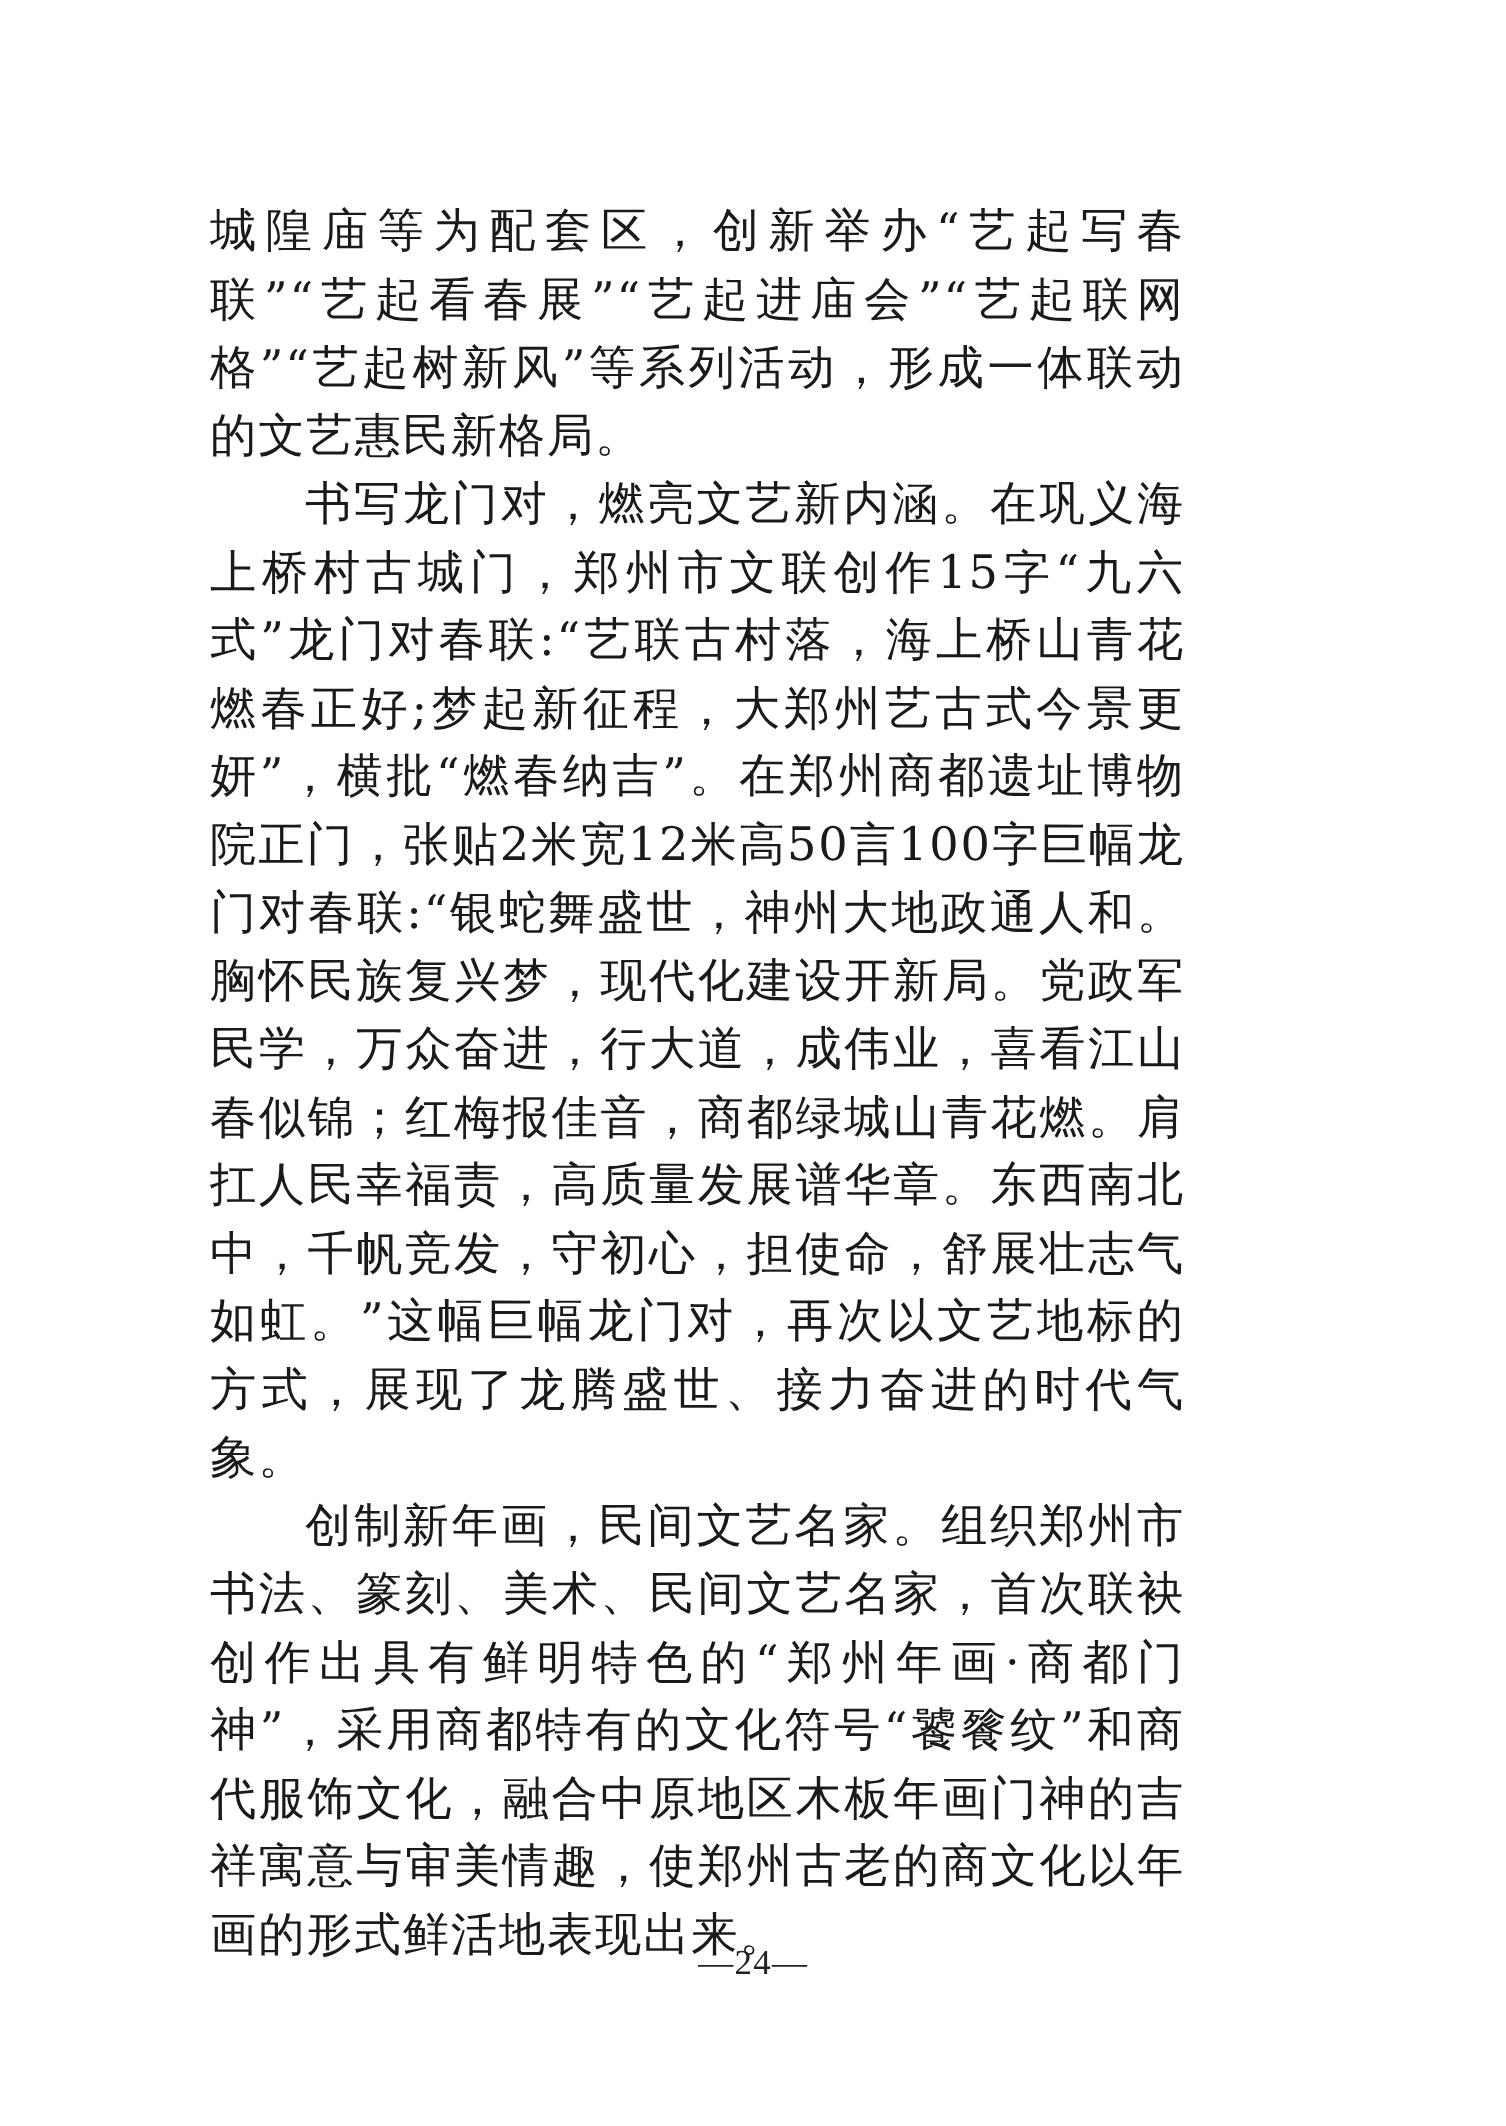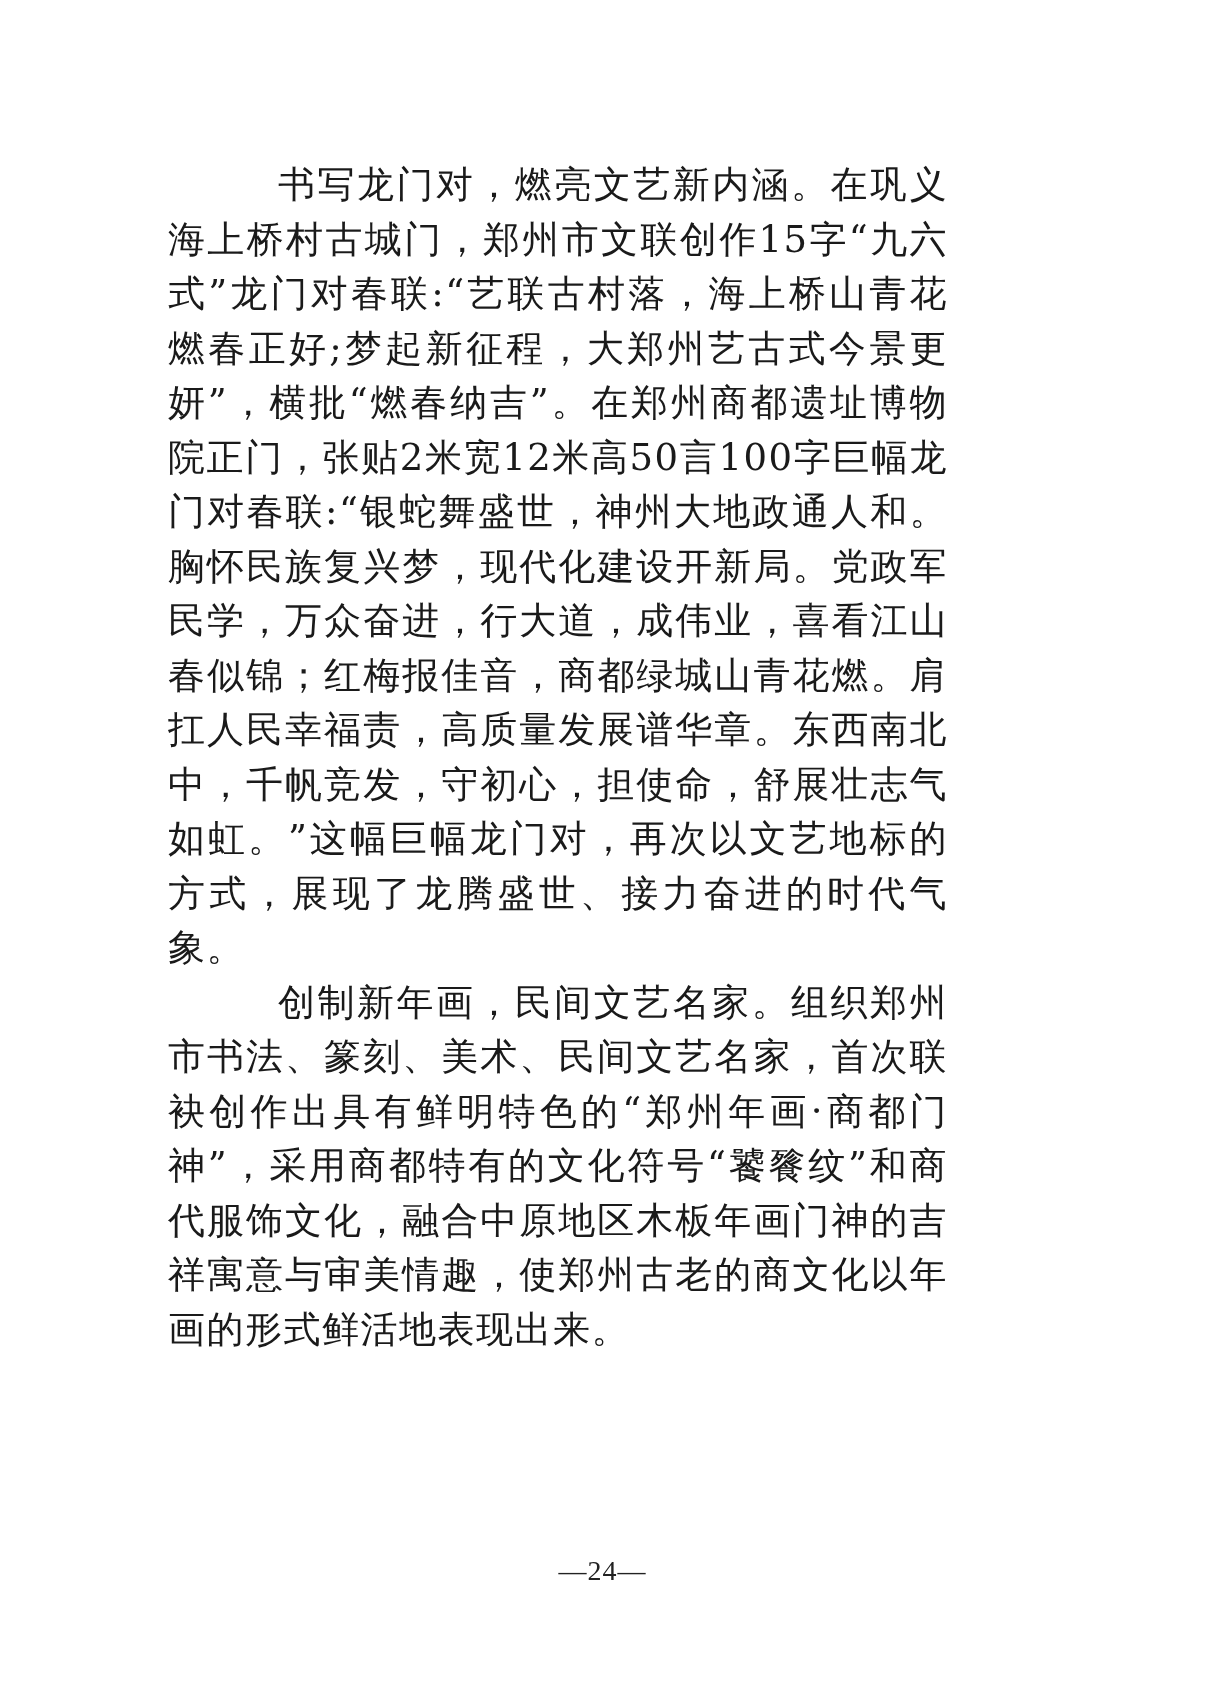--- a/index.html
+++ b/index.html
@@ -28,38 +28,40 @@
     text-align: justify;
     text-justify: inter-character;
     letter-spacing: 1.5px;
     word-break: break-all;
   }
   .para.indent {
     text-indent: 76px;
   }
   .lead {
     font-weight: normal;
-    margin-left: 34px;
   }
   .page-number {
     position: absolute;
     left: 0;
     width: 1205px;
     top: 1555px;
     text-align: center;
     font-family: "Liberation Serif", "DejaVu Serif", serif;
     font-size: 28px;
     color: #222;
     letter-spacing: 1px;
   }
 </style>
 </head>
 <body>
 
 <div class="page">
+  <p class="para">
+    <span class="lead"></span><span>城隍庙等为配套区，创新举办“艺起写春联”“艺起看春展”“艺起进庙会”“艺起联网格”“艺起树新风”等系列活动，形成一体联动的文艺惠民新格局。</span>
+  </p>
   <p class="para indent">
     <span class="lead">书写龙门对，燃亮文艺新内涵。</span><span>在巩义海上桥村古城门，郑州市文联创作15字“九六式”龙门对春联:“艺联古村落，海上桥山青花燃春正好;梦起新征程，大郑州艺古式今景更妍”，横批“燃春纳吉”。在郑州商都遗址博物院正门，张贴2米宽12米高50言100字巨幅龙门对春联:“银蛇舞盛世，神州大地政通人和。胸怀民族复兴梦，现代化建设开新局。党政军民学，万众奋进，行大道，成伟业，喜看江山春似锦；红梅报佳音，商都绿城山青花燃。肩扛人民幸福责，高质量发展谱华章。东西南北中，千帆竞发，守初心，担使命，舒展壮志气如虹。”这幅巨幅龙门对，再次以文艺地标的方式，展现了龙腾盛世、接力奋进的时代气象。</span>
   </p>
   <p class="para indent">
     <span class="lead">创制新年画，民间文艺名家。</span><span>组织郑州市书法、篆刻、美术、民间文艺名家，首次联袂创作出具有鲜明特色的“郑州年画·商都门神”，采用商都特有的文化符号“饕餮纹”和商代服饰文化，融合中原地区木板年画门神的吉祥寓意与审美情趣，使郑州古老的商文化以年画的形式鲜活地表现出来。</span>
   </p>
 </div>
 
 <div class="page-number">—24—</div>
 

